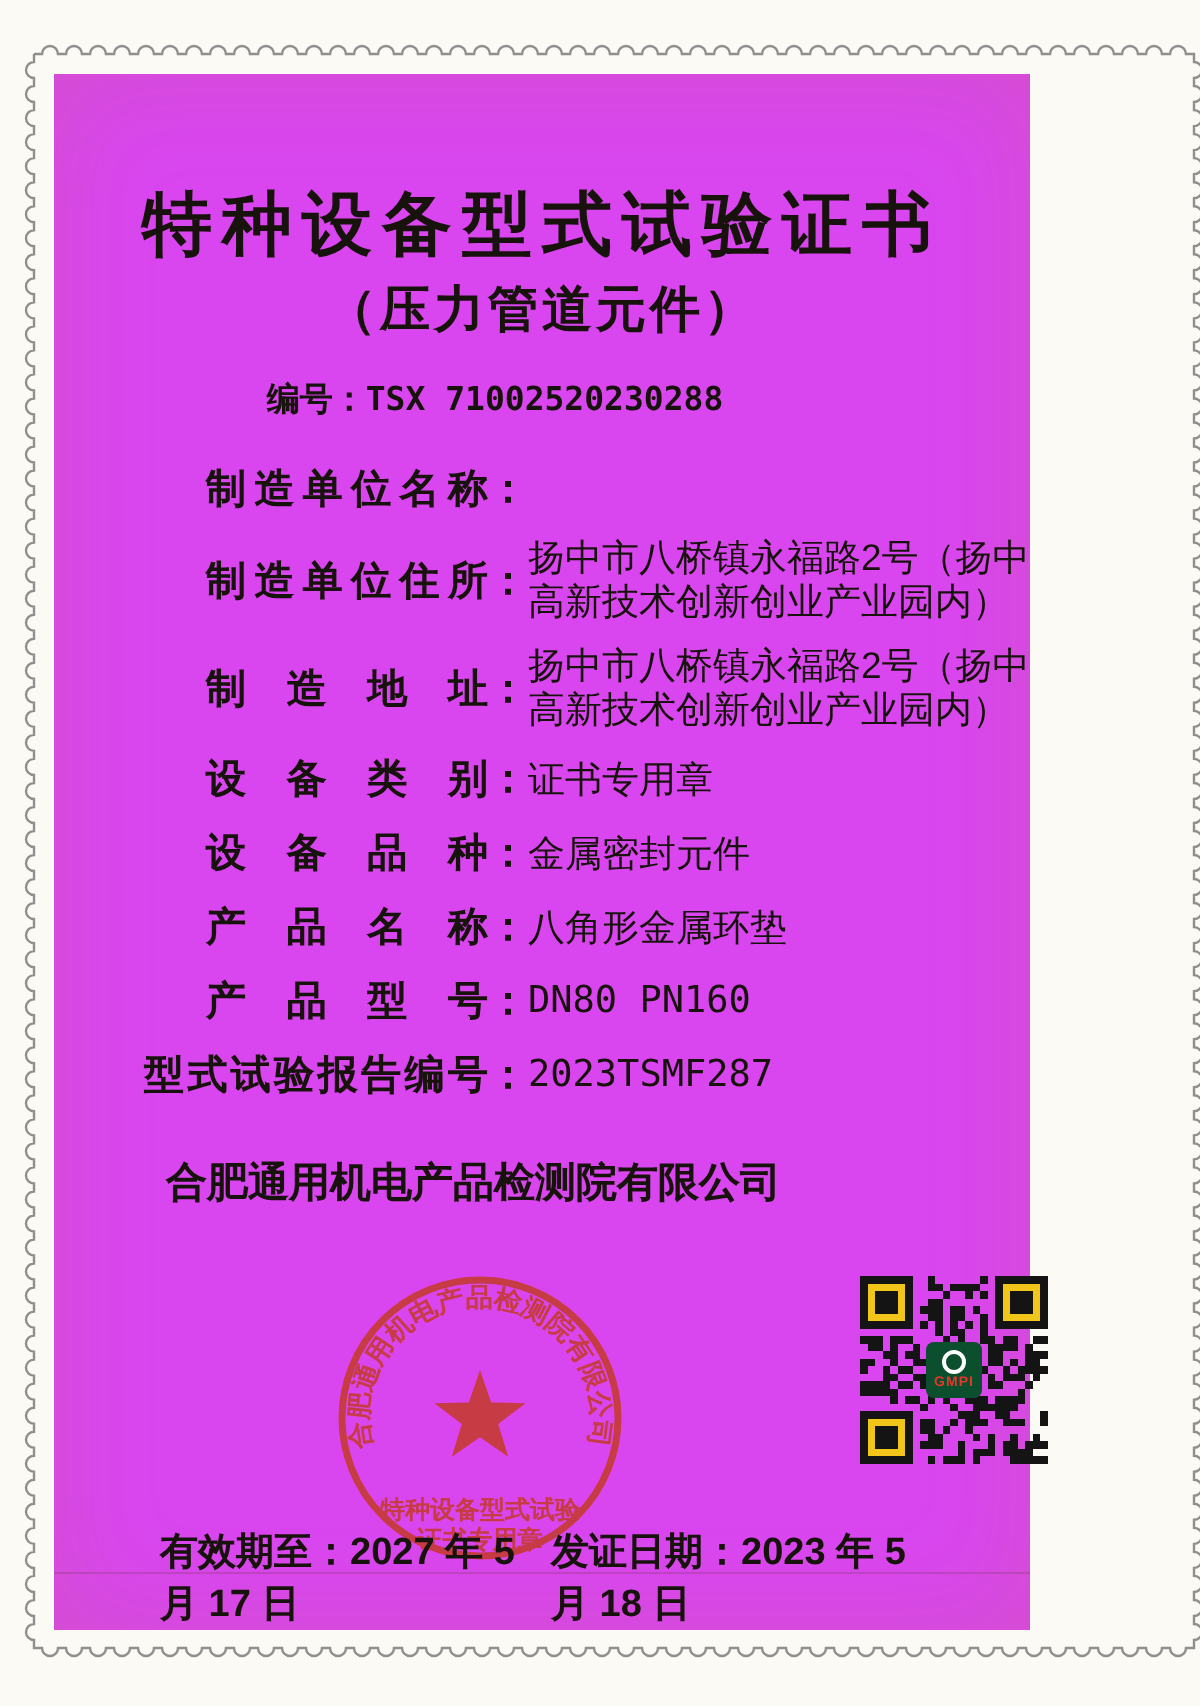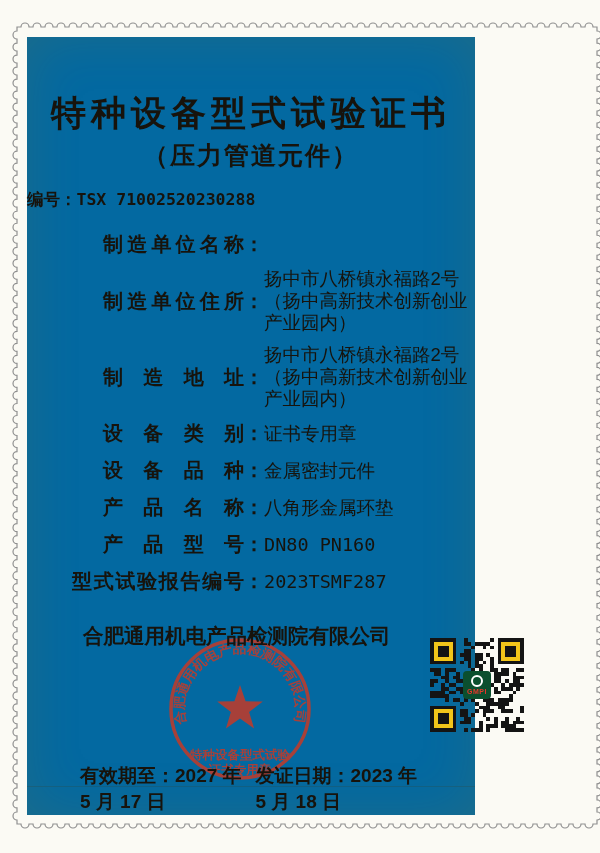--- a/index.html
+++ b/index.html
@@ -4,27 +4,27 @@
 <style>
   html,body{margin:0;padding:0;}
   body{
     width:600px;height:853px;position:relative;overflow:hidden;
     background:#fbfaf4;
     font-family:"Liberation Sans",sans-serif;
     color:#17130c;
   }
   #frame-svg{position:absolute;left:0;top:0;width:600px;height:853px;}
   .cert{
-    position:absolute;left:27px;top:37px;width:448px;height:778px;
-    background:#0369a1;
+    position:absolute;left:27px;top:37px;width:488px;height:778px;
+    background:#d946ef;
     box-shadow:inset 0 0 55px rgba(178,128,0,.15);
   }
   .title{margin:54px 0 0 0;text-align:center;font-size:35px;font-weight:bold;letter-spacing:5px;line-height:43px;}
   .subtitle{margin:5px 0 0 0;text-align:center;font-size:25px;font-weight:bold;letter-spacing:2px;line-height:32px;}
-  .serial{margin-top:18px;padding-right:47px;text-align:left;font-size:16.5px;font-weight:bold;}
+  .serial{margin-top:18px;padding-right:47px;text-align:center;font-size:16.5px;font-weight:bold;}
   .mono{font-family:"DejaVu Sans Mono",monospace;}
   .fields{margin-top:20px;padding-left:31px;}
   .frow{display:flex;align-items:center;margin-bottom:10px;}
   .flabel{
     flex:none;display:inline-block;width:141px;margin-left:45px;
     font-weight:bold;font-size:20px;
     text-align:justify;text-align-last:justify;text-justify:inter-character;
   }
   .flabel.long{width:172px;margin-left:14px;}
   .fcolon{flex:none;font-weight:bold;font-size:20px;}

